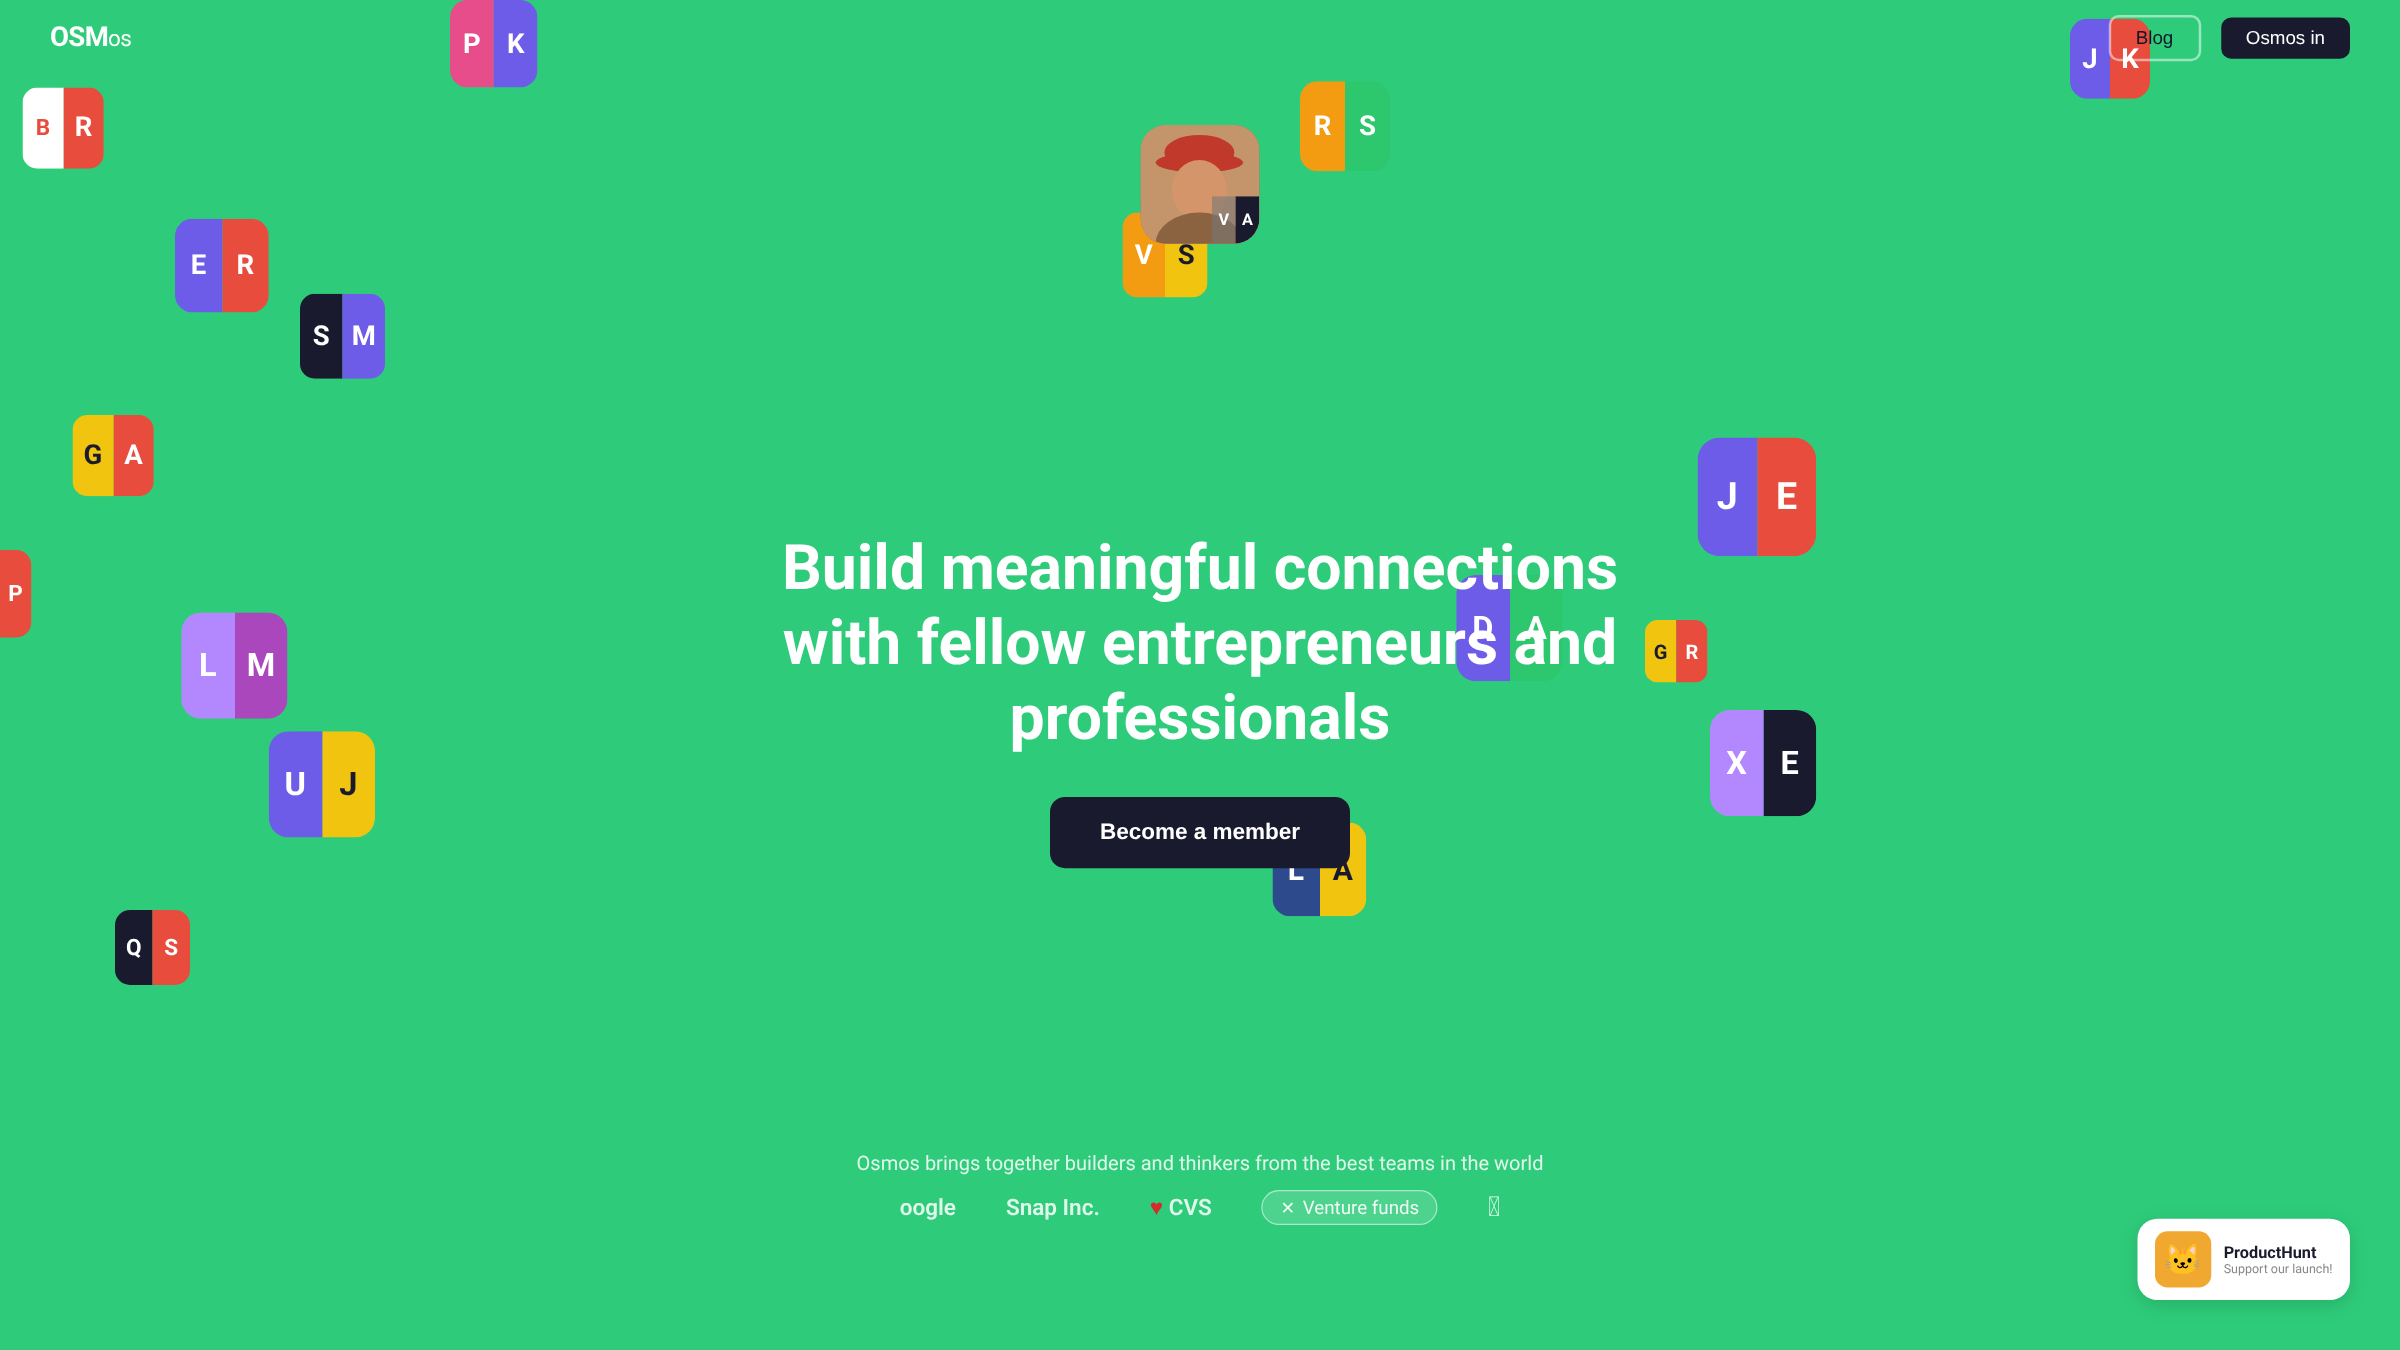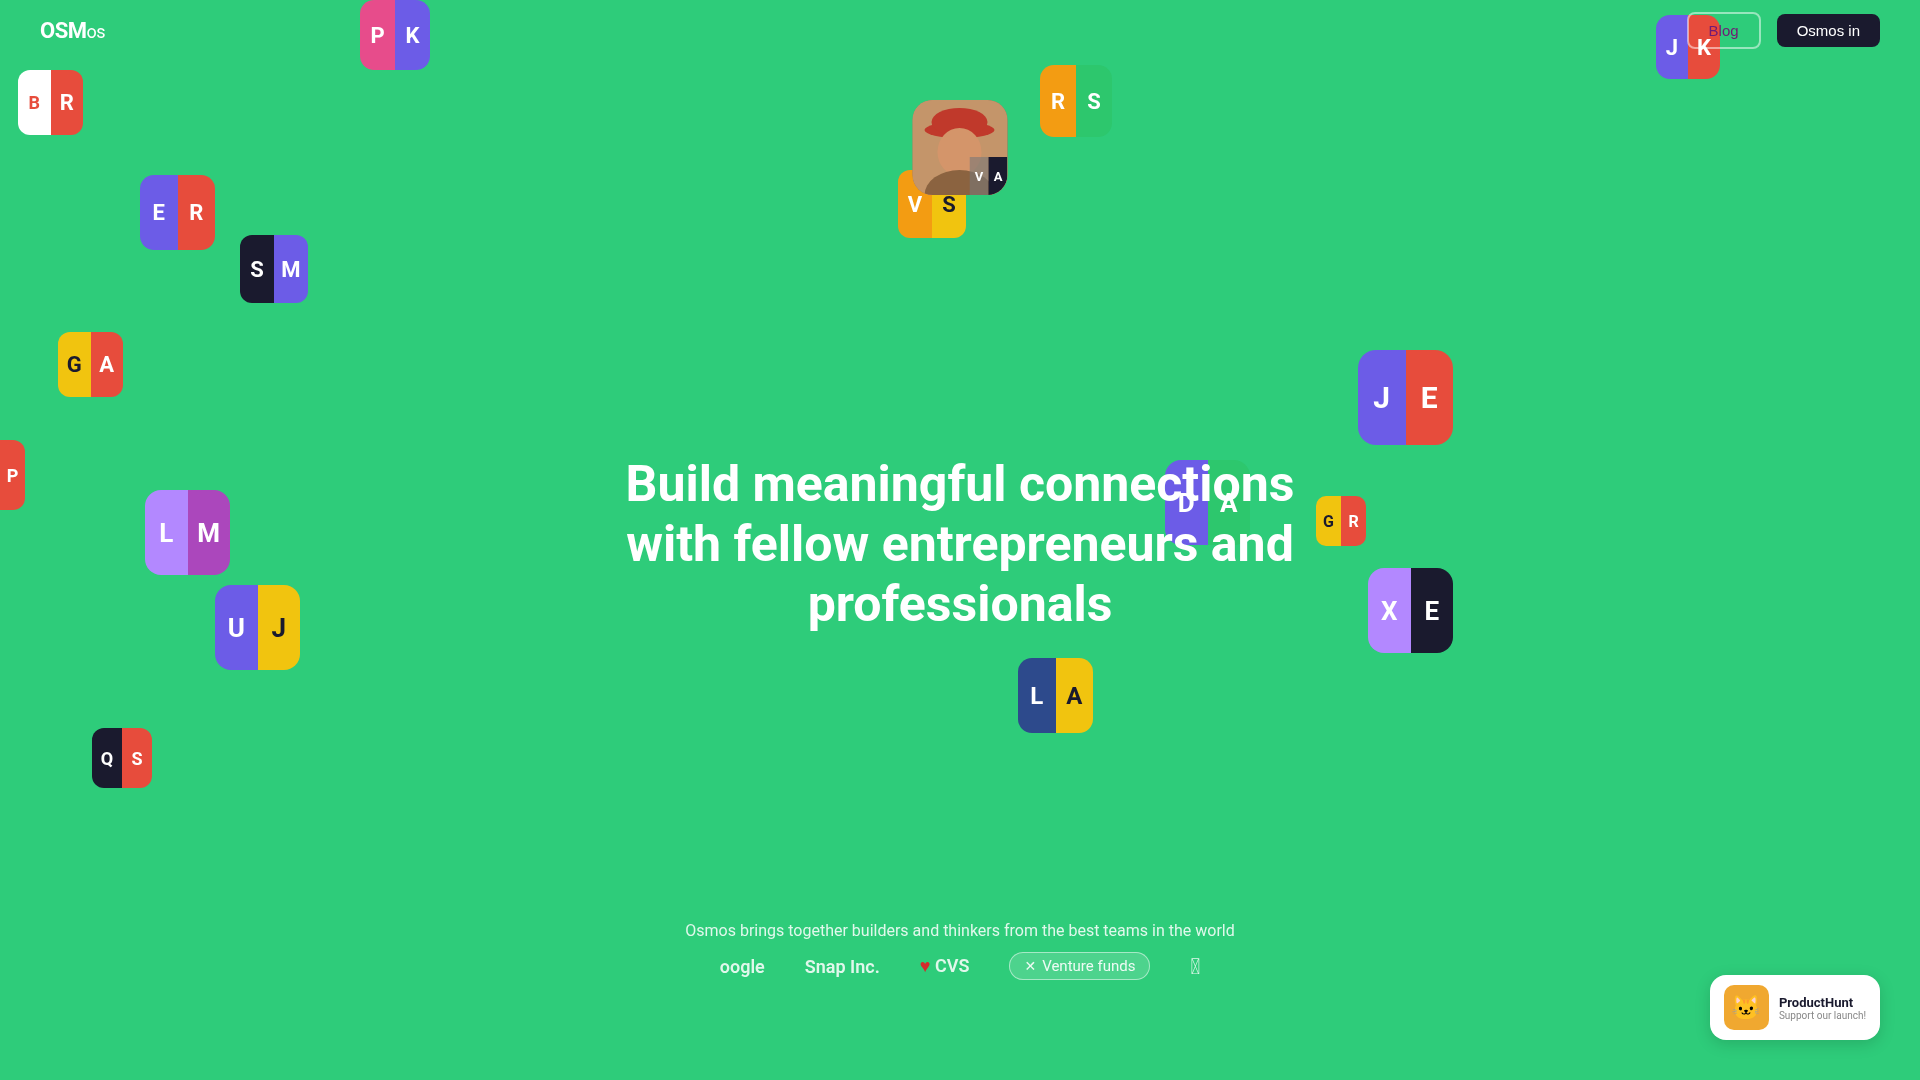--- a/index.html
+++ b/index.html
@@ -31,21 +31,21 @@
     .nav-btn {
       padding: 8px 20px;
       border-radius: 8px;
       font-size: 15px;
       font-weight: 500;
       cursor: pointer;
       border: none;
     }
     .nav-blog {
       background: transparent;
-      color: #701a75;
+      color: #0f172a;
       border: 2px solid rgba(255,255,255,0.5);
     }
     .nav-signin {
       background: #1a1a2e;
       color: #fff;
     }
 
     
     .hero {
       position: absolute;
@@ -252,20 +252,21 @@
 
     <div style="position:absolute;bottom:0;right:0;display:flex;width:38px;height:38px;border-radius:0 0 16px 0;overflow:hidden;">
       <div style="width:50%;background:rgba(120,120,120,0.6);display:flex;align-items:center;justify-content:center;font-size:13px;font-weight:700;color:#fff;">V</div>
       <div style="width:50%;background:#1a1a2e;display:flex;align-items:center;justify-content:center;font-size:13px;font-weight:700;color:#fff;">A</div>
     </div>
   </div>
 </div>
 
 <div class="hero">
   <h1>Build meaningful connections with fellow entrepreneurs and professionals</h1>
+  <button class="cta-btn">Become a member</button>
 </div>
 
 <div class="bottom-section">
   <p class="tagline">Osmos brings together builders and thinkers from the best teams in the world</p>
   <div class="brands">
     <span class="brand-item">oogle</span>
     <span class="brand-item">Snap Inc.</span>
     <span class="brand-item brand-cvs">CVS</span>
     <span class="venture-badge">
       <span style="font-size:14px;">✕</span>

